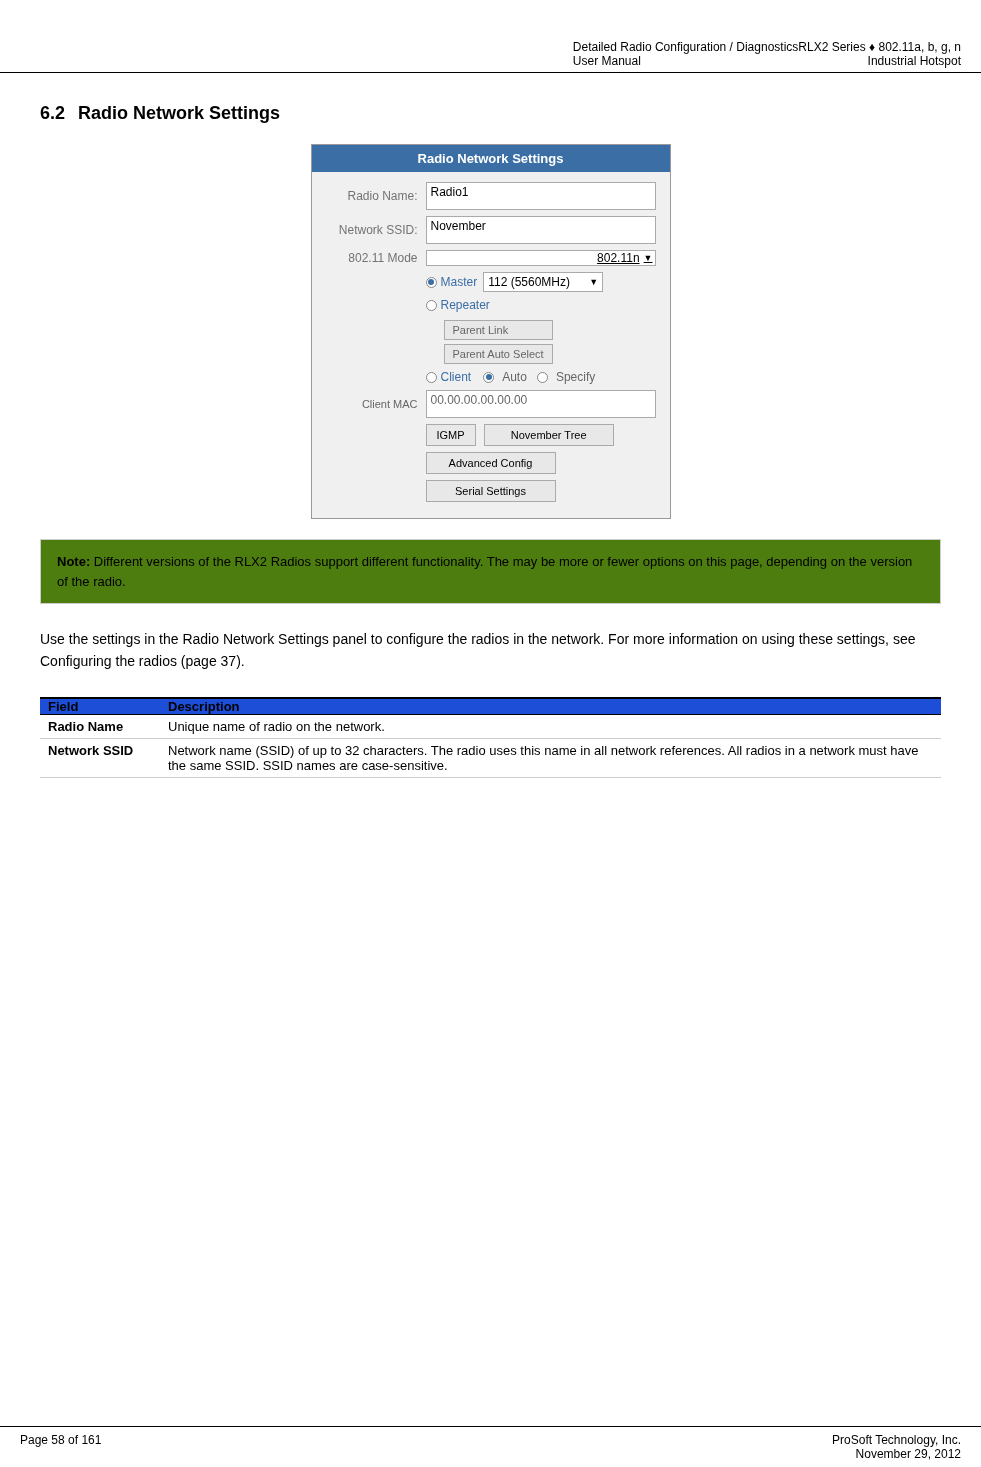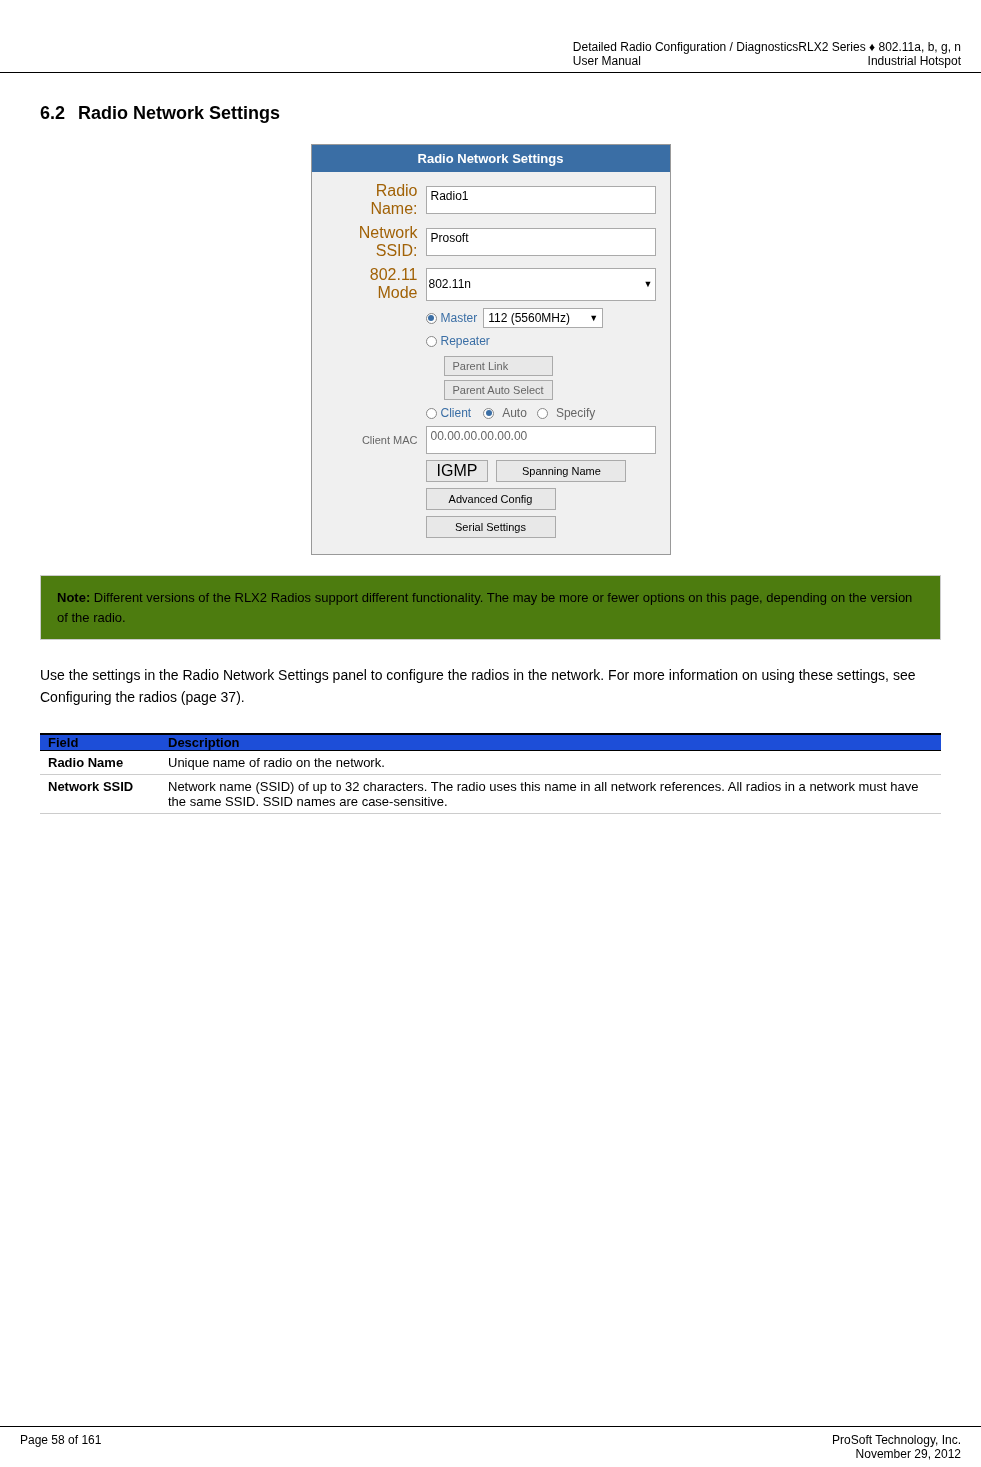--- a/index.html
+++ b/index.html
@@ -68,47 +68,48 @@
       background: #f0f0f0;
     }
 
     .panel-row {
       display: flex;
       align-items: center;
       margin-bottom: 6px;
     }
 
     .panel-label {
-      color: #a16207;
-      font-size: 16px;
+      color: #737373;
+      font-size: 12px;
       width: 100px;
       text-align: right;
       padding-right: 8px;
       flex-shrink: 0;
     }
 
     .panel-input {
       background: #fff;
       border: 1px solid #aaa;
       padding: 2px 4px;
       font-size: 12px;
       height: 28px;
       flex: 1;
     }
 
     .panel-select {
       background: #fff;
       border: 1px solid #aaa;
       padding: 1px 2px;
       font-size: 12px;
-      height: 33px;
+      height: 16px;
       flex: 1;
       display: flex;
       align-items: center;
-      justify-content: space-between;
+      justify-content: flex-end;
+      text-decoration: underline;
     }
 
     .panel-select-arrow {
       font-size: 9px;
       margin-left: 4px;
     }
 
     .radio-row {
       display: flex;
       align-items: flex-start;
@@ -177,21 +178,21 @@
     .repeater-section {
       margin-left: 100px;
       display: flex;
       flex-direction: column;
       gap: 4px;
     }
 
     .igmp-button {
       background: #e8e8e8;
       border: 1px solid #aaa;
-      font-size: 16px;
+      font-size: 11px;
       padding: 2px 10px;
       height: 22px;
       display: flex;
       align-items: center;
     }
 
     .wide-button {
       background: #e8e8e8;
       border: 1px solid #aaa;
       font-size: 11px;
@@ -298,21 +299,21 @@
       <div class="panel-title-bar">Radio Network Settings</div>
       <div class="panel-body">
 
         <div class="panel-row">
           <div class="panel-label">Radio Name:</div>
           <div class="panel-input">Radio1</div>
         </div>
 
         <div class="panel-row">
           <div class="panel-label">Network SSID:</div>
-          <div class="panel-input">Prosoft</div>
+          <div class="panel-input">November</div>
         </div>
 
         <div class="panel-row">
           <div class="panel-label">802.11 Mode</div>
           <div class="panel-select">
             <span>802.11n</span>
             <span class="panel-select-arrow">▼</span>
           </div>
         </div>
 
@@ -364,21 +365,21 @@
 
         <div class="panel-row">
           <div class="panel-label" style="color:#666; font-size:11px;">Client MAC</div>
           <div class="panel-input" style="color:#666;">00.00.00.00.00.00</div>
         </div>
 
         <div class="panel-row" style="margin-top:6px;">
           <div class="panel-label"></div>
           <div style="display:flex; align-items:center; gap:8px;">
             <div class="igmp-button">IGMP</div>
-            <div class="wide-button">Spanning Name</div>
+            <div class="wide-button">November Tree</div>
           </div>
         </div>
 
         <div class="panel-row">
           <div class="panel-label"></div>
           <div class="wide-button">Advanced Config</div>
         </div>
 
         <div class="panel-row">
           <div class="panel-label"></div>

